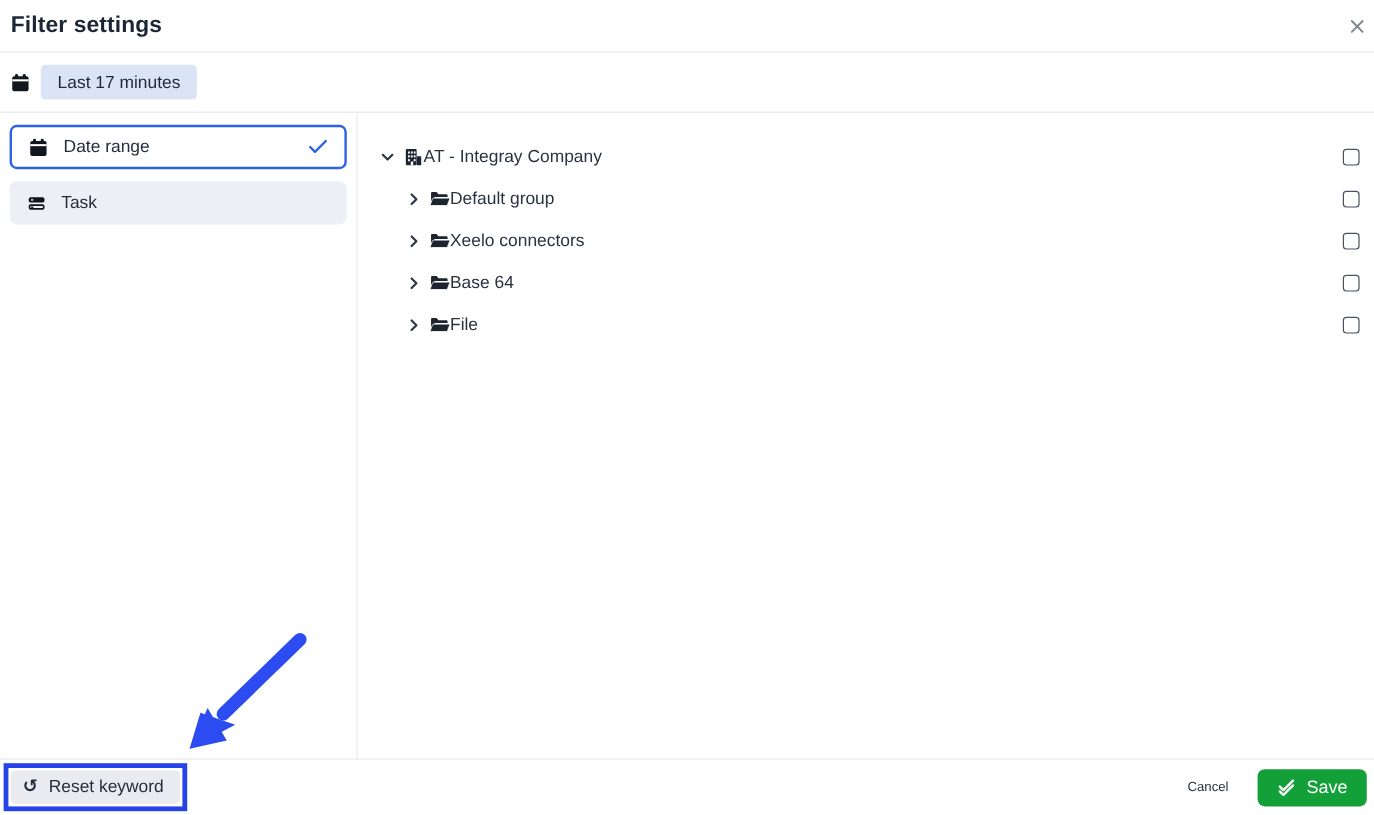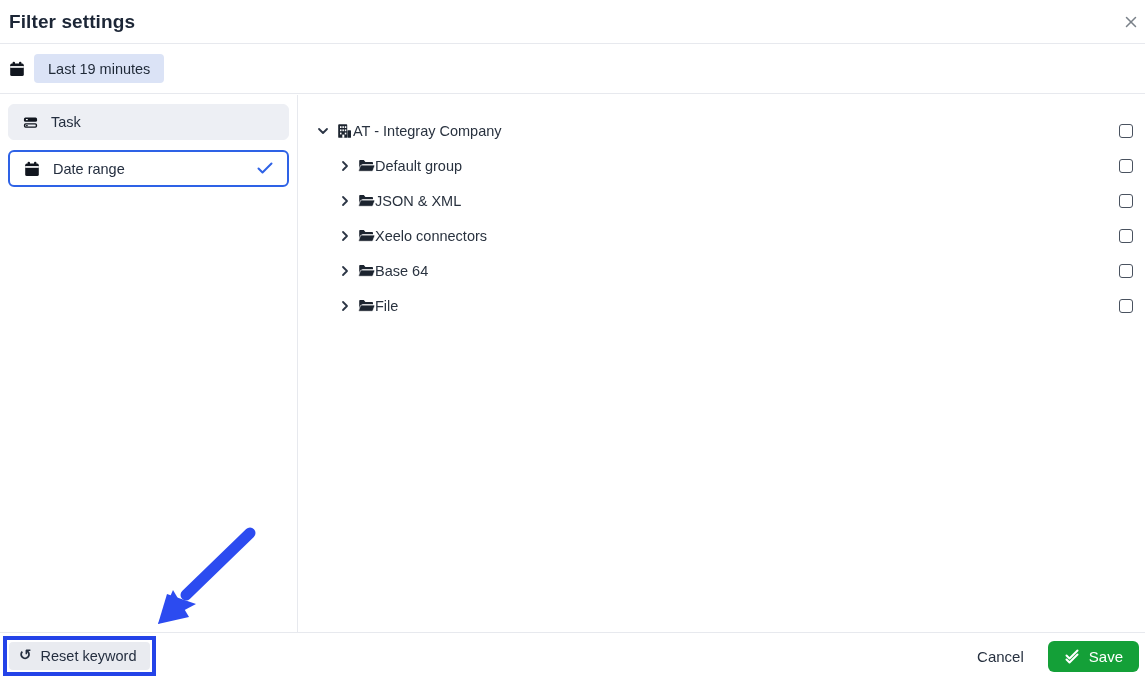--- a/index.html
+++ b/index.html
@@ -33,21 +33,21 @@
   .tree-row.child { padding-left:22px; }
   .tree-row .node-icon { margin-left:7px; display:flex; align-items:center; }
   .tree-row .lbl { margin-left:0; font-size:14.5px; color:#29323f; }
   .checkbox { margin-left:auto; margin-right:6px; width:14px; height:14px; border:1.5px solid #49525f; border-radius:3px; background:#fff; cursor:pointer; flex:0 0 14px; }
 
   
   .footer { position:absolute; left:0; right:0; bottom:0; height:47px; border-top:1px solid #e7e9ee; display:flex; align-items:center; background:#fff; }
   .reset-annotation { margin-left:3px; border:4px solid #2443e8; display:inline-flex; padding:2px; }
   .reset-btn { background:#e9ebf0; border:none; border-radius:4px; height:28px; display:flex; align-items:center; gap:9px; padding:0 14px 0 10px; font-family:"Liberation Sans",sans-serif; font-size:14.5px; color:#242e3f; cursor:pointer; }
   .reset-glyph { font-family:"DejaVu Sans",sans-serif; font-size:15px; font-weight:bold; color:#242e3f; line-height:1; transform:translateY(-1px); }
-  .cancel-btn { margin-left:auto; background:none; border:none; font-family:"Liberation Sans",sans-serif; font-size:15px; color:#273140; cursor:pointer; padding:6px 2px; }
+  .cancel-btn { margin-left:auto; background:none; border:none; font-family:"Liberation Sans",sans-serif; font-size:11px; color:#273140; cursor:pointer; padding:6px 2px; }
   .save-btn { margin:0 6px 0 22px; background:#14a038; border:none; border-radius:6px; height:31px; display:flex; align-items:center; gap:9px; padding:0 16px; font-family:"Liberation Sans",sans-serif; font-size:15px; color:#fff; cursor:pointer; }
 
   .annotation-layer { position:absolute; inset:0; pointer-events:none; z-index:9; }
   svg { display:block; }
 </style>
 </head>
 <body>
 
 <div class="header">
   <div class="title">Filter settings</div>
@@ -66,56 +66,56 @@
     <svg width="16" height="16" viewBox="0 0 16 16">
         <g fill="#11161f">
           <rect x="3.6" y="0.7" width="2.4" height="3.4" rx="1.1"></rect>
           <rect x="10" y="0.7" width="2.4" height="3.4" rx="1.1"></rect>
           <rect x="1.2" y="2.6" width="13.6" height="12.4" rx="1.6"></rect>
         </g>
         <rect x="1.2" y="5.1" width="13.6" height="1.7" fill="#fff"></rect>
       </svg>
   </span>
   <div class="chip">
-    <span>Last 19 minutes</span>
+    <span>Last 17 minutes</span>
   </div>
 </div>
 
 <div class="content">
 
   <div class="sidebar">
-    <div class="side-item">
-      <span>
-        <svg width="15" height="15" viewBox="0 0 16 16">
-            <rect x="1" y="2.6" width="14" height="4.6" rx="1.6" fill="#11161f"></rect>
-            <rect x="3.1" y="4.3" width="2" height="1.2" fill="#fff"></rect>
-            <rect x="1.7" y="9.5" width="12.6" height="3.4" rx="1.1" fill="none" stroke="#11161f" stroke-width="1.5"></rect>
-            <rect x="3.1" y="10.8" width="2" height="1.2" fill="#11161f"></rect>
-          </svg>
-      </span>
-      <span>Task</span>
-    </div>
     <div class="side-item selected">
       <span>
         <svg width="16" height="16" viewBox="0 0 16 16">
             <g fill="#11161f">
               <rect x="3.6" y="0.7" width="2.4" height="3.4" rx="1.1"></rect>
               <rect x="10" y="0.7" width="2.4" height="3.4" rx="1.1"></rect>
               <rect x="1.2" y="2.6" width="13.6" height="12.4" rx="1.6"></rect>
             </g>
             <rect x="1.2" y="5.1" width="13.6" height="1.7" fill="#fff"></rect>
           </svg>
       </span>
       <span>Date range</span>
       <span class="check">
         <svg width="16" height="13" viewBox="0 0 16 13">
             <polyline points="1.5,6.5 5.5,10.5 14.5,1.5" fill="none" stroke="#2e62e6" stroke-width="2" stroke-linecap="round" stroke-linejoin="round"></polyline>
           </svg>
       </span>
     </div>
+    <div class="side-item">
+      <span>
+        <svg width="15" height="15" viewBox="0 0 16 16">
+            <rect x="1" y="2.6" width="14" height="4.6" rx="1.6" fill="#11161f"></rect>
+            <rect x="3.1" y="4.3" width="2" height="1.2" fill="#fff"></rect>
+            <rect x="1.7" y="9.5" width="12.6" height="3.4" rx="1.1" fill="none" stroke="#11161f" stroke-width="1.5"></rect>
+            <rect x="3.1" y="10.8" width="2" height="1.2" fill="#11161f"></rect>
+          </svg>
+      </span>
+      <span>Task</span>
+    </div>
   </div>
 
   <div class="main">
 
     <div class="tree">
 
       <div class="tree-row">
         <span class="chev">
           <svg width="12" height="12" viewBox="0 0 12 12">
               <polyline points="2,4 6,8 10,4" fill="none" stroke="#2b3545" stroke-width="1.8" stroke-linecap="round" stroke-linejoin="round"></polyline>
@@ -153,35 +153,20 @@
         <span class="node-icon">
             <svg width="17" height="15" viewBox="0 0 17 15">
               <path d="M1.2 12V3.1c0-.6.5-1 1-1h3.6l1.6 1.8h6.6c.6 0 1 .5 1 1v1.3H4.4L1.2 12z" fill="#1c242f"></path>
               <path d="M4.6 7.1h11.2c.6 0 1 .5.8 1.1l-1.6 4.3c-.2.5-.6.8-1.1.8H1.5c-.6 0-1-.5-.8-1.1l1.6-4.3c.2-.5.6-.8 1.1-.8z" fill="#1c242f" stroke="#fff" stroke-width=".7"></path>
             </svg>
           </span>
         <span class="lbl">Default group</span>
         <span class="checkbox"></span>
       </div>
 
-      <div class="tree-row child">
-        <span class="chev">
-            <svg width="12" height="12" viewBox="0 0 12 12">
-              <polyline points="4,2 8,6 4,10" fill="none" stroke="#2b3545" stroke-width="1.8" stroke-linecap="round" stroke-linejoin="round"></polyline>
-            </svg>
-          </span>
-        <span class="node-icon">
-            <svg width="17" height="15" viewBox="0 0 17 15">
-              <path d="M1.2 12V3.1c0-.6.5-1 1-1h3.6l1.6 1.8h6.6c.6 0 1 .5 1 1v1.3H4.4L1.2 12z" fill="#1c242f"></path>
-              <path d="M4.6 7.1h11.2c.6 0 1 .5.8 1.1l-1.6 4.3c-.2.5-.6.8-1.1.8H1.5c-.6 0-1-.5-.8-1.1l1.6-4.3c.2-.5.6-.8 1.1-.8z" fill="#1c242f" stroke="#fff" stroke-width=".7"></path>
-            </svg>
-          </span>
-        <span class="lbl">JSON &amp; XML</span>
-        <span class="checkbox"></span>
-      </div>
 
       <div class="tree-row child">
         <span class="chev">
             <svg width="12" height="12" viewBox="0 0 12 12">
               <polyline points="4,2 8,6 4,10" fill="none" stroke="#2b3545" stroke-width="1.8" stroke-linecap="round" stroke-linejoin="round"></polyline>
             </svg>
           </span>
         <span class="node-icon">
             <svg width="17" height="15" viewBox="0 0 17 15">
               <path d="M1.2 12V3.1c0-.6.5-1 1-1h3.6l1.6 1.8h6.6c.6 0 1 .5 1 1v1.3H4.4L1.2 12z" fill="#1c242f"></path>

